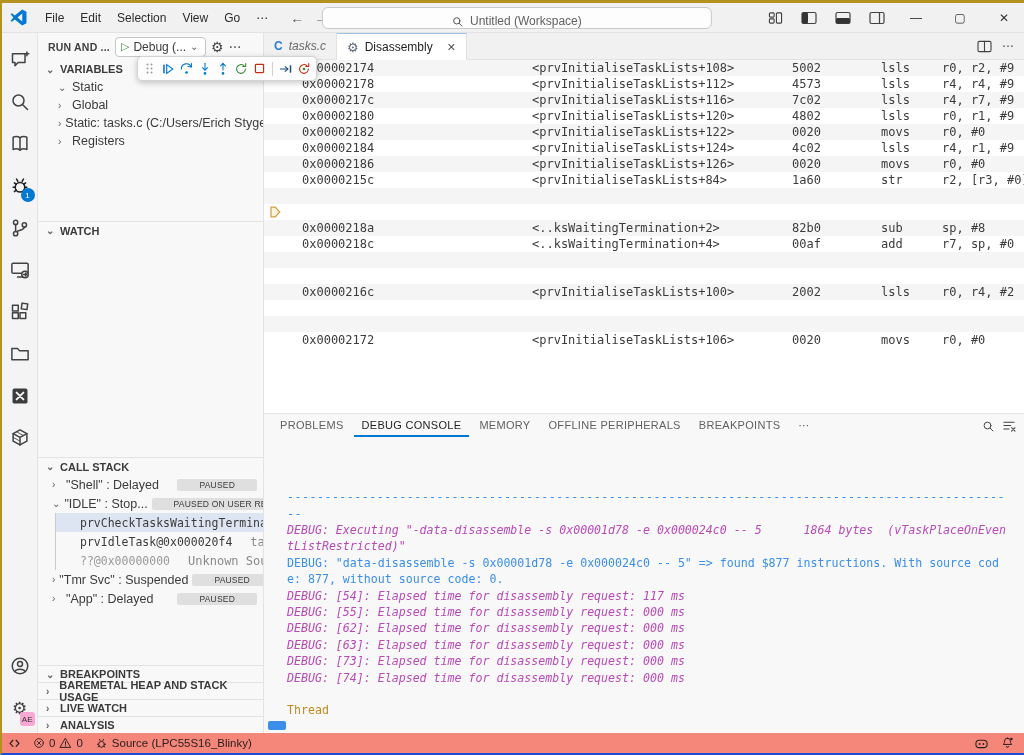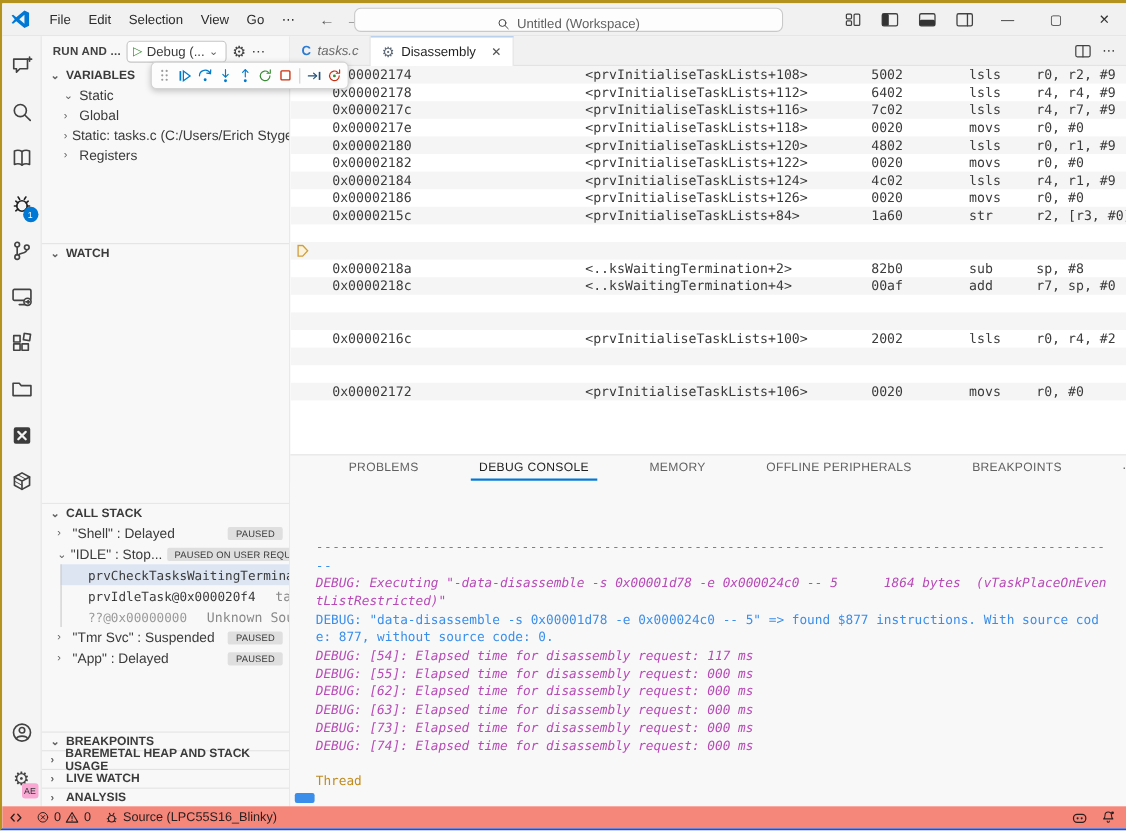--- a/index.html
+++ b/index.html
@@ -48,21 +48,21 @@
   .play-glyph { color:#388a34; font-size:11px; }
   .sec-header { height:18px; display:flex; align-items:center; gap:4px; padding:0 8px; font-size:11px; font-weight:700;
     color:#3b3b3b; border-top:1px solid #e3e3e3; flex:none; }
   .sec-header.noline { border-top:none; }
   .chev { color:#616161; font-size:10px; width:10px; display:inline-block; }
   .tree-row { height:18px; display:flex; align-items:center; gap:4px; padding-left:20px; white-space:nowrap; overflow:hidden; }
   .vars-body { height:143px; flex:none; overflow:hidden; }
   .watch-sec { height:236px; flex:none; }
   .callstack-sec { flex:1; display:flex; flex-direction:column; overflow:hidden; }
   .cs-row { height:19px; display:flex; align-items:center; gap:4px; padding:0 6px 0 14px; white-space:nowrap; overflow:hidden; flex:none; }
-  .cs-row .badge { background:#dfdfdf; color:#3a3a3a; font-size:8.5px; padding:1px 7px; border-radius:2px; letter-spacing:.2px; flex:none; }
+  .cs-row .badge { background:#dfdfdf; color:#3a3a3a; font-size:8.5px; padding:1px 22px; border-radius:2px; letter-spacing:.2px; flex:none; }
   .cs-row .badge:empty, .cs-row .sub:empty, .cs-row .chev:empty { display:none; }
   .cs-row.spread .badge { margin-left:auto; }
   .cs-row .sub { color:#8a8a8a; margin-left:14px; font-size:12px; }
   .cs-row.frame { padding-left:24px; font-family:"DejaVu Sans Mono", monospace; font-size:11.5px;
     border-left:1px solid #c9c9c9; margin-left:17px; }
   .cs-row.selected { background:#dde5f2; }
   .cs-row.dim { color:#9a9a9a; }
   .bottom-stack { flex:none; }
 
   
@@ -91,21 +91,21 @@
   .drow .addr { display:inline-block; width:230px; }
   .drow .sym  { display:inline-block; width:260px; }
   .drow .op   { display:inline-block; width:89px; }
   .drow .mn   { display:inline-block; width:61px; }
   .drow .ptr  { display:none; position:absolute; left:6px; top:2px; }
   .drow.marker .ptr { display:block; }
 
   
   .panel { position:absolute; top:380px; left:0; right:0; bottom:0; background:#f8f8f8; border-top:1px solid #e3e3e3; }
   .panel-tabs { height:24px; display:flex; align-items:center; padding:0 8px; gap:2px; }
-  .ptab { font-size:11px; color:#616161; letter-spacing:.3px; padding:4px 8px 3px; border-bottom:2px solid transparent; white-space:nowrap;margin-left:37px; }
+  .ptab { font-size:11px; color:#616161; letter-spacing:.3px; padding:4px 8px 3px; border-bottom:2px solid transparent; white-space:nowrap; }
   .ptab.active { color:#1f1f1f; border-bottom-color:#0078d4; }
   .panel-right { margin-left:auto; display:flex; align-items:center; gap:7px; color:#444; }
   .filter-box { width:172px; height:19px; border:1px solid #c9c9c9; border-radius:2px; background:#fff;
     font-size:10.5px; color:#767676; padding:0 5px; font-family:"Liberation Sans", sans-serif; }
   .console { position:absolute; top:24px; left:0; right:0; bottom:12px; overflow:hidden; background:#f8f8f8;
     font-family:"DejaVu Sans Mono", monospace; font-size:11.6px; line-height:16.4px; color:#3b3b3b;
     padding:2px 12px 0 23px; white-space:pre-wrap; word-break:break-all; }
   .cline.sep     { color:#3b8eea; letter-spacing:.5px; }
   .cline.verbose { color:#b84ab8; font-style:italic; }
   .cline.info    { color:#3b8eea; }
@@ -497,33 +497,29 @@
       <div class="disasm">
 
           <div class="drow">
             
             <span class="addr">0x00002174</span><span class="sym">&lt;prvInitialiseTaskLists+108&gt;</span><span class="op">5002</span><span class="mn">lsls</span><span class="args">r0, r2, #9</span>
           </div>
 
 
           <div class="drow">
             
-            <span class="addr">0x00002178</span><span class="sym">&lt;prvInitialiseTaskLists+112&gt;</span><span class="op">6402</span><span class="mn">lsls</span><span class="args">r4, r4, #9</span>
+            <span class="addr">0x00002178</span><span class="sym">&lt;prvInitialiseTaskLists+112&gt;</span><span class="op">4573</span><span class="mn">lsls</span><span class="args">r4, r4, #9</span>
           </div>
 
 
           <div class="drow">
             
             <span class="addr">0x0000217c</span><span class="sym">&lt;prvInitialiseTaskLists+116&gt;</span><span class="op">7c02</span><span class="mn">lsls</span><span class="args">r4, r7, #9</span>
           </div>
 
-          <div class="drow">
-            
-            <span class="addr">0x0000217e</span><span class="sym">&lt;prvInitialiseTaskLists+118&gt;</span><span class="op">0020</span><span class="mn">movs</span><span class="args">r0, #0</span>
-          </div>
 
           <div class="drow">
             
             <span class="addr">0x00002180</span><span class="sym">&lt;prvInitialiseTaskLists+120&gt;</span><span class="op">4802</span><span class="mn">lsls</span><span class="args">r0, r1, #9</span>
           </div>
 
           <div class="drow">
             
             <span class="addr">0x00002182</span><span class="sym">&lt;prvInitialiseTaskLists+122&gt;</span><span class="op">0020</span><span class="mn">movs</span><span class="args">r0, #0</span>
           </div>

